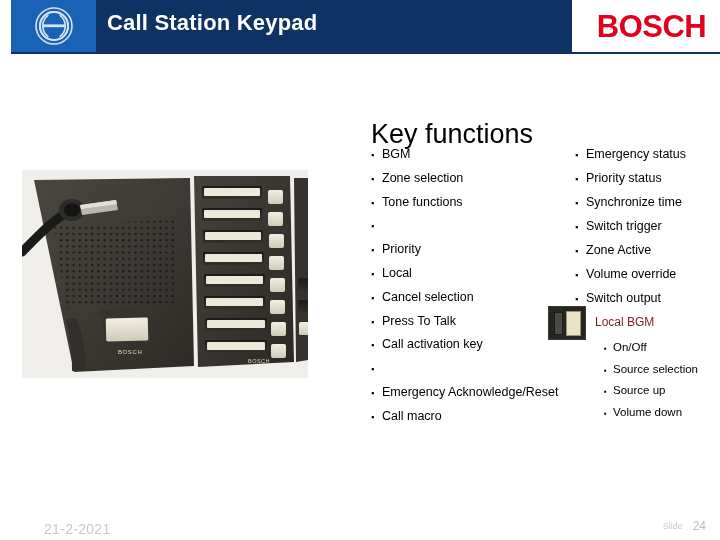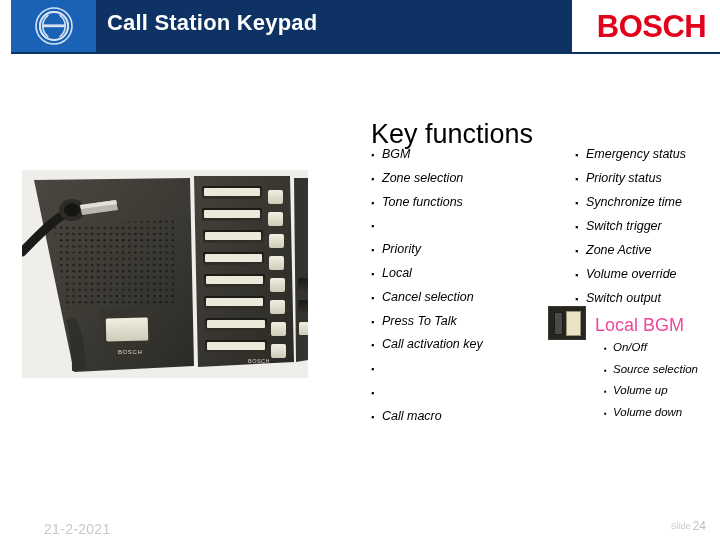--- a/index.html
+++ b/index.html
@@ -124,21 +124,21 @@
     white-space: nowrap;
   }
   .bullet-mark {
     flex: 0 0 auto;
     width: 11px;
     font-size: 9px;
     line-height: 1;
     padding-top: 4px;
     color: #000;
   }
-  .bullet-text { line-height: 1.15; font-style: italic; }
+  .bullet-text { line-height: 1.15; }
 
   .col-left .bullet-row { height: 23.8px; }
   .col-right .bullet-row { height: 24px; }
 
   
   .local-bgm-block {
     position: absolute;
     left: 548px;
     top: 306px;
     width: 172px;
@@ -170,22 +170,22 @@
     left: 17px; top: 4px;
     width: 15px; height: 25px;
     background: #ece3c7;
     border: 1px solid #9a9378;
     box-sizing: border-box;
   }
   .local-bgm-label {
     position: absolute;
     left: 47px;
     top: 9px;
-    font-size: 18px;
-    color: #ec4899;
+    font-size: 12px;
+    color: #7f1d1d;
     white-space: nowrap;
   }
   .sub-list {
     position: absolute;
     left: 56px;
     top: 35px;
     width: 120px;
   }
   .sub-row {
     display: flex;
@@ -217,21 +217,21 @@
     right: 14px;
     top: 519px;
     font-size: 9px;
     color: #c9c9c9;
     white-space: nowrap;
   }
   .footer-slide .num {
     font-size: 12px;
     color: #bdbdbd;
     vertical-align: -1px;
-    margin-left: 2px;
+    margin-left: 10px;
   }
 </style>
 </head>
 <body>
 
 <div class="header">
   <div class="header-bar"></div>
 
   <div class="header-logo-box">
     <svg class="bosch-symbol" viewBox="0 0 100 100">
@@ -377,20 +377,21 @@
     </div>
     <div class="bullet-row">
       <span class="bullet-mark">▪</span>
       <span class="bullet-text">Call activation key</span>
     </div>
     <div class="bullet-row">
       <span class="bullet-mark">▪</span>
     </div>
     <div class="bullet-row">
       <span class="bullet-mark">▪</span>
+      <span class="bullet-text">Emergency Acknowledge/Reset</span>
     </div>
     <div class="bullet-row">
       <span class="bullet-mark">▪</span>
       <span class="bullet-text">Call macro</span>
     </div>
   </div>
 <div class="bullet-col col-right">
     <div class="bullet-row">
       <span class="bullet-mark">▪</span>
       <span class="bullet-text">Emergency status</span>
@@ -433,21 +434,21 @@
       <div class="sub-row">
         <span class="sub-mark">▪</span>
         <span class="bullet-text">On/Off</span>
       </div>
       <div class="sub-row">
         <span class="sub-mark">▪</span>
         <span class="bullet-text">Source selection</span>
       </div>
       <div class="sub-row">
         <span class="sub-mark">▪</span>
-        <span class="bullet-text">Volume up</span>
+        <span class="bullet-text">Source up</span>
       </div>
       <div class="sub-row">
         <span class="sub-mark">▪</span>
         <span class="bullet-text">Volume down</span>
       </div>
     </div>
 </div>
 
 <div class="footer-date">21-2-2021</div>
 <div class="footer-slide">

